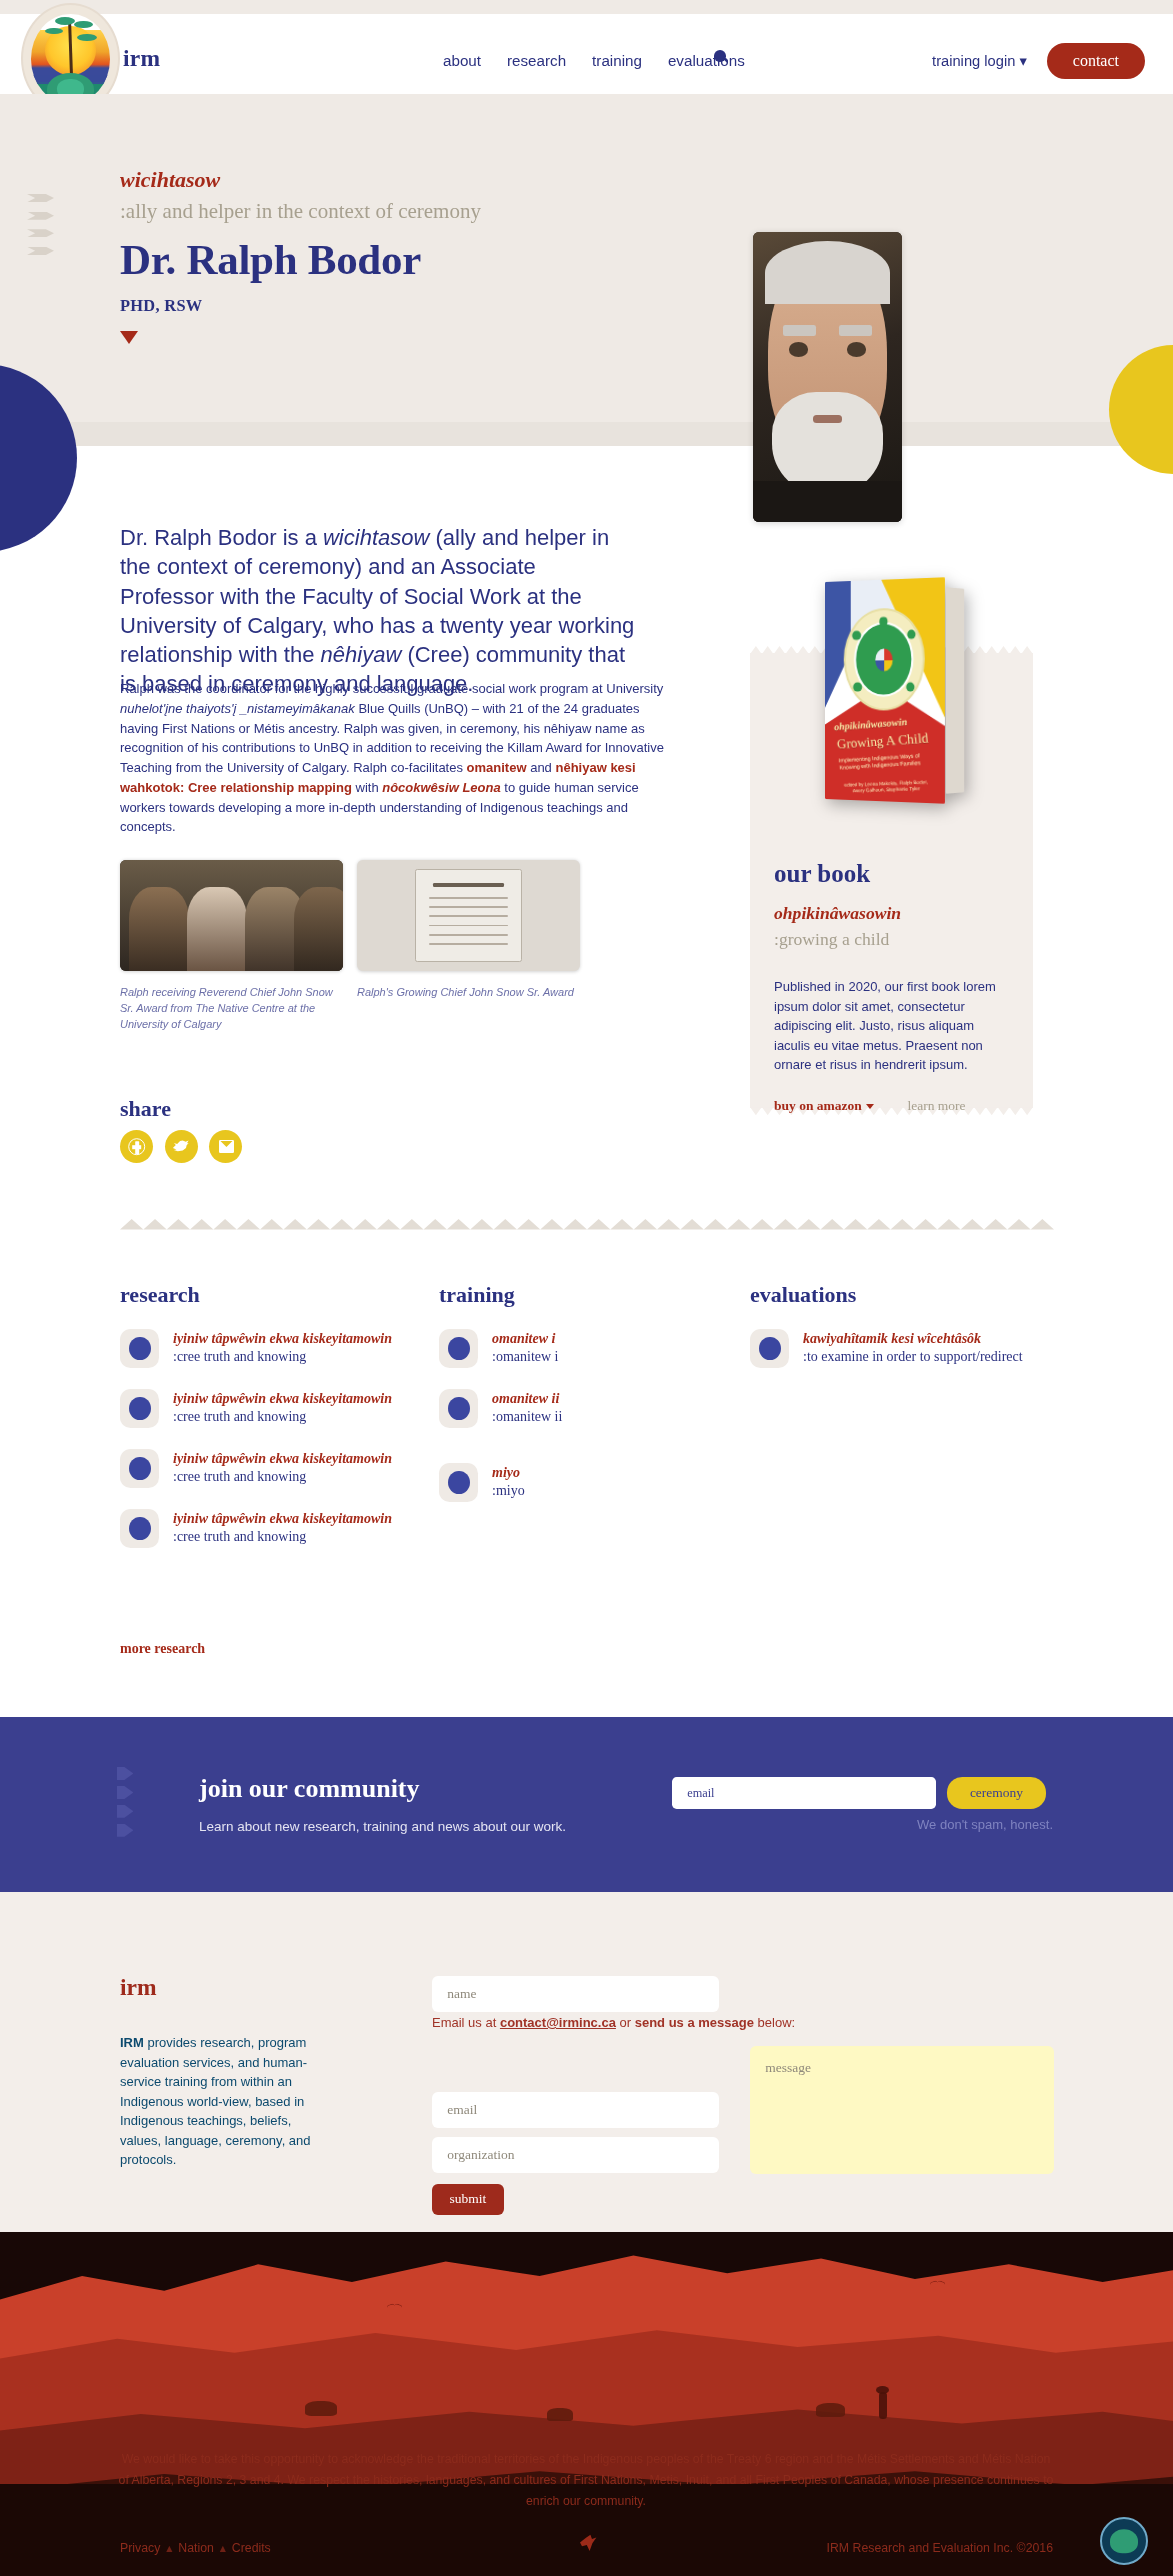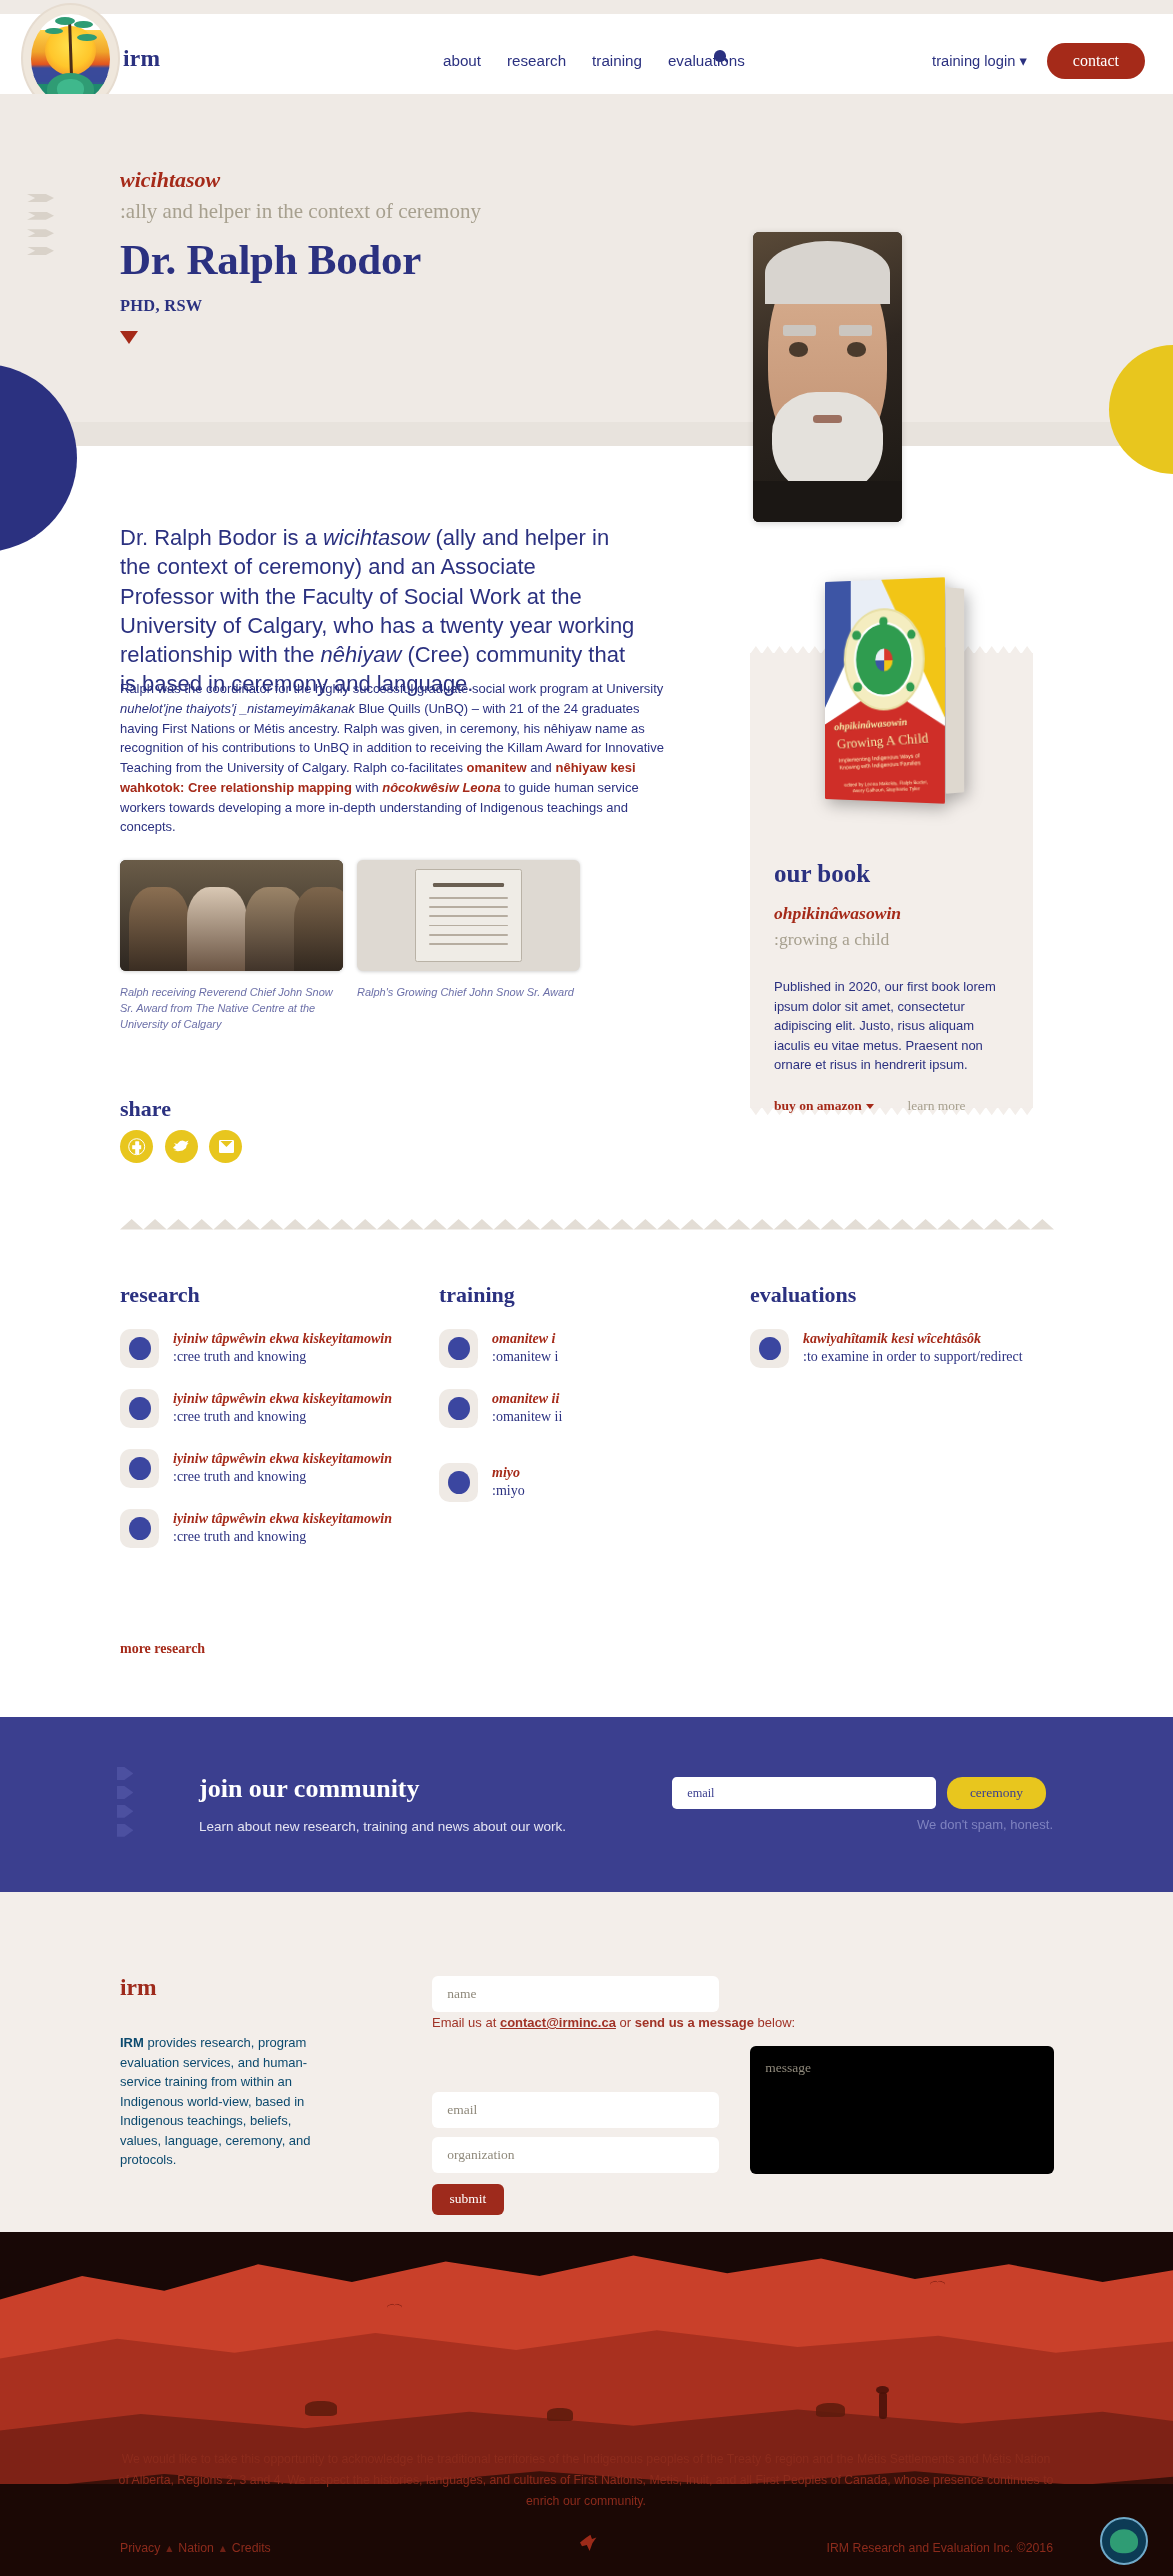--- a/index.html
+++ b/index.html
@@ -235,21 +235,21 @@
   .f-irm-p b{ font-weight:700; }
   .f-contact{ position:absolute; left:432px; top:1974px; font-family:"Liberation Serif", serif;
     font-weight:700; font-size:23.5px; color:var(--darkred); }
   .f-email{ position:absolute; left:432px; top:2015px; font-size:13px; color:#a03327; }
   .f-email a{ color:#a03327; font-weight:700; text-decoration:underline; cursor:pointer; }
   .f-email b{ font-weight:700; }
   .finput{ position:absolute; left:432px; width:287px; height:36px; background:#fff; border:none;
     border-radius:5.9px; padding:0 15.2px; font-family:"Liberation Serif", serif; font-size:13.5px; color:#8a8374; }
   .finput::placeholder{ color:#8f897b; opacity:1; }
   .fi1{ top:1976px; } .fi2{ top:2092px; } .fi3{ top:2137px; }
-  .ftext{ position:absolute; left:750px; top:2046px; width:304px; height:128px; background:#000000; border:none;
+  .ftext{ position:absolute; left:750px; top:2046px; width:304px; height:128px; background:#fef9c3; border:none;
     border-radius:5.9px; padding:14px 15.2px; font-family:"Liberation Serif", serif; font-size:13.5px;
     color:#8a8374; resize:none; }
   .ftext::placeholder{ color:#8f897b; opacity:1; }
   .submitbtn{ position:absolute; left:432px; top:2184px; width:72px; height:30.5px; background:var(--darkred);
     color:#fff; border:none; border-radius:5.9px; font-family:"Liberation Serif", serif; font-size:13.5px;
     cursor:pointer; }
 
   
   .land{ position:absolute; left:0; top:2232px; width:1173px; height:344px; overflow:hidden; background:#180806; }
   .l1{ position:absolute; left:0; top:0; width:1173px; height:147px; background:#c9402a;

